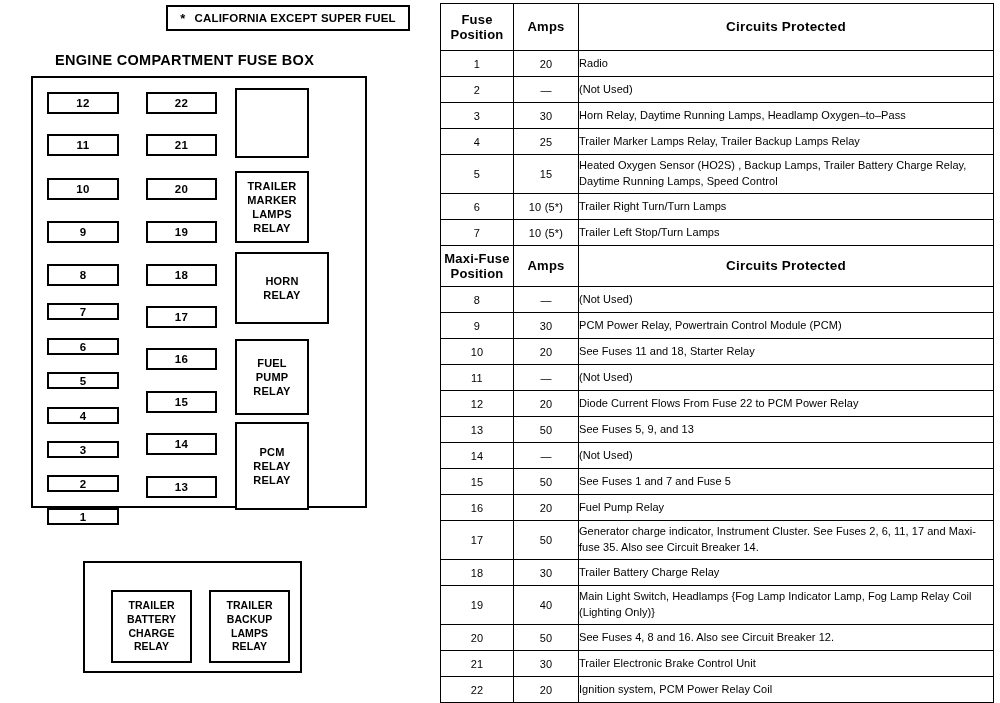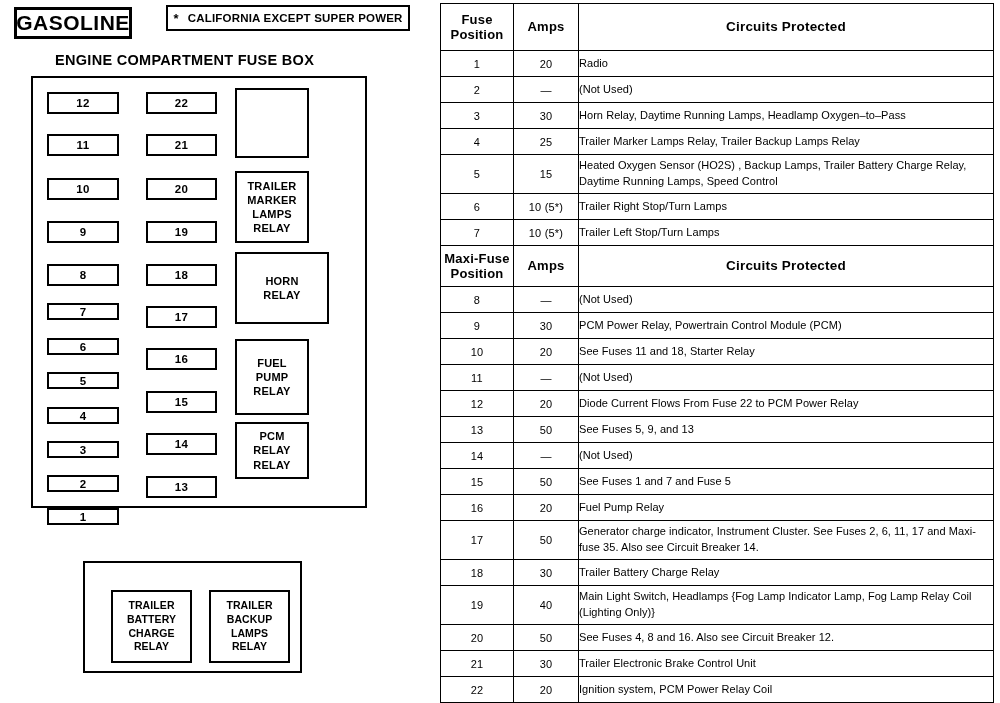--- a/index.html
+++ b/index.html
@@ -180,27 +180,24 @@
   }
   tr.r-1line td { height: 26px; }
   tr.r-2line td { height: 39px; }
   tr.r-hdr2 th { height: 41px; }
 </style>
 </head>
 <body>
 
 <div id="left-panel">
 
-  <div class="title-box" id="gasoline-box">
-    <span>GASOLINE</span>
-  </div>
 
   <div class="title-box" id="california-box">
     <span class="note-star">*</span>
-    <span>CALIFORNIA EXCEPT SUPER POWER</span>
+    <span>CALIFORNIA EXCEPT SUPER FUEL</span>
   </div>
 
   <div class="section-heading" id="engine-heading">ENGINE COMPARTMENT FUSE BOX</div>
 
   <div id="engine-fuse-box">
 
   <div class="fuse-slot" style="left: 14px; top: 14px; width: 72px; height: 22px;">
         <span>12</span>
       </div>
       <div class="fuse-slot" style="left: 14px; top: 56px; width: 72px; height: 22px;">
@@ -275,21 +272,21 @@
       </div>
       <div class="relay-box" style="left: 202px; top: 174px; width: 94px; height: 72px;">
         <span>HORN</span>
         <span>RELAY</span>
       </div>
       <div class="relay-box" style="left: 202px; top: 261px; width: 74px; height: 76px;">
         <span>FUEL</span>
         <span>PUMP</span>
         <span>RELAY</span>
       </div>
-      <div class="relay-box" style="left: 202px; top: 344px; width: 74px; height: 57px;">
+      <div class="relay-box" style="left: 202px; top: 344px; width: 74px; height: 88px;">
         <span>PCM</span>
         <span>RELAY</span>
         <span>RELAY</span>
       </div>
     </div>
 
 
   <div id="trailer-relay-box">
     <div class="trailer-relay" id="trailer-relay-1">
         <span>TRAILER</span>
@@ -345,21 +342,21 @@
           <td class="cell-circ">Trailer Marker Lamps Relay, Trailer Backup Lamps Relay</td>
         </tr>
         <tr class="r-2line">
           <td class="cell-pos">5</td>
           <td class="cell-amps">15</td>
           <td class="cell-circ">Heated Oxygen Sensor (HO2S) , Backup Lamps, Trailer Battery Charge Relay, Daytime Running Lamps, Speed Control</td>
         </tr>
         <tr class="r-1line">
           <td class="cell-pos">6</td>
           <td class="cell-amps">10  (5*)</td>
-          <td class="cell-circ">Trailer Right Stop/Turn Lamps</td>
+          <td class="cell-circ">Trailer Right Turn/Turn Lamps</td>
         </tr>
         <tr class="r-1line">
           <td class="cell-pos">7</td>
           <td class="cell-amps">10 (5*)</td>
           <td class="cell-circ">Trailer Left Stop/Turn Lamps</td>
         </tr>
       </tbody>
     <tbody>
       <tr class="r-hdr2">
         <th class="hdr">

